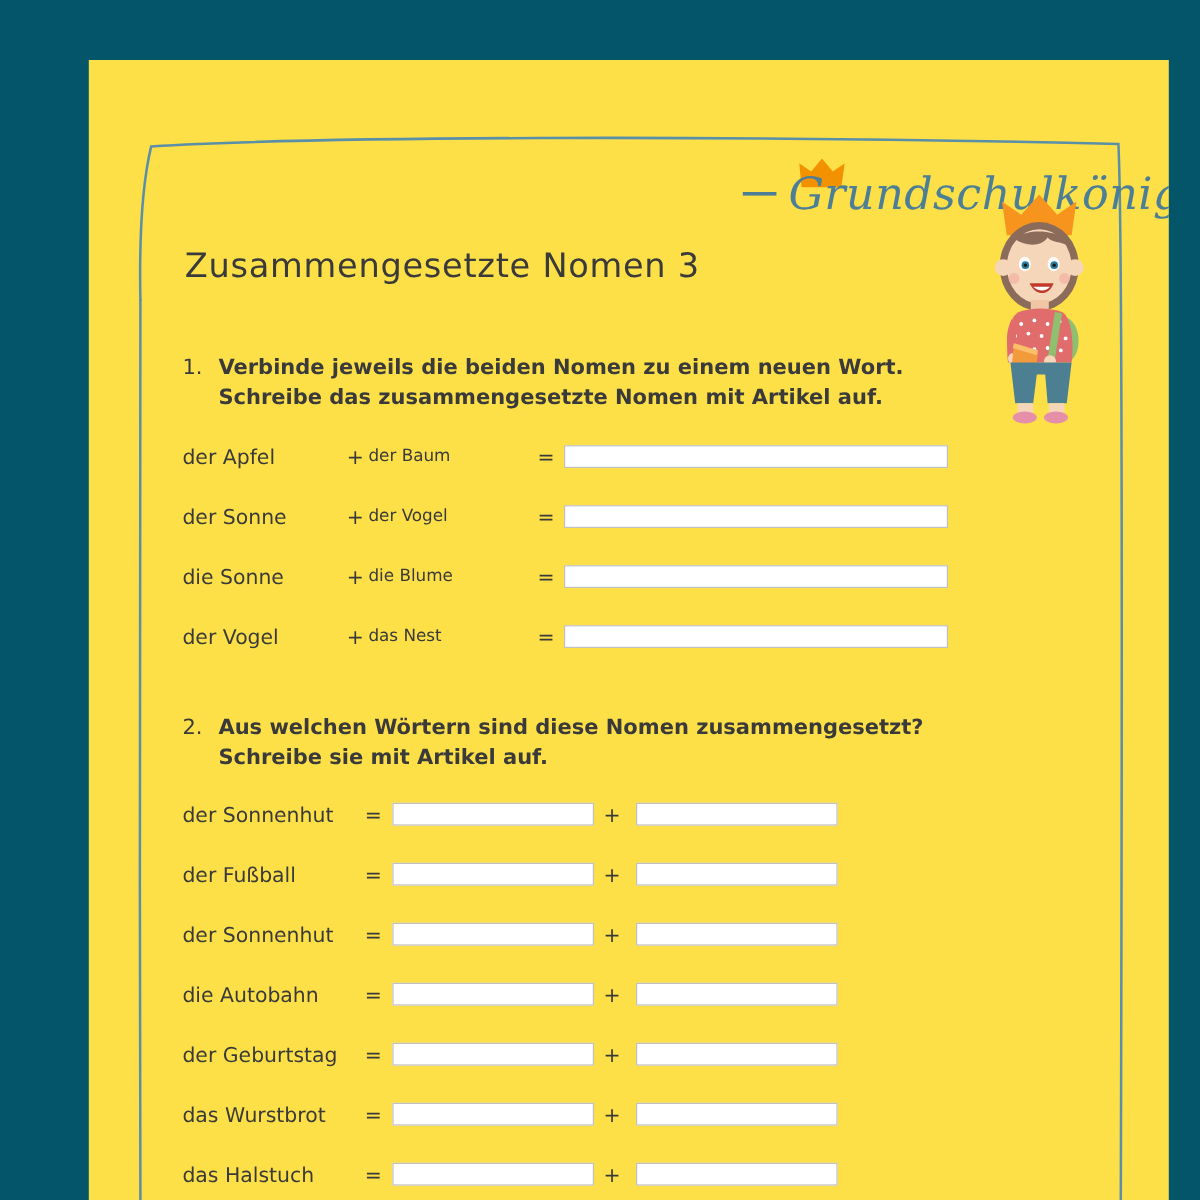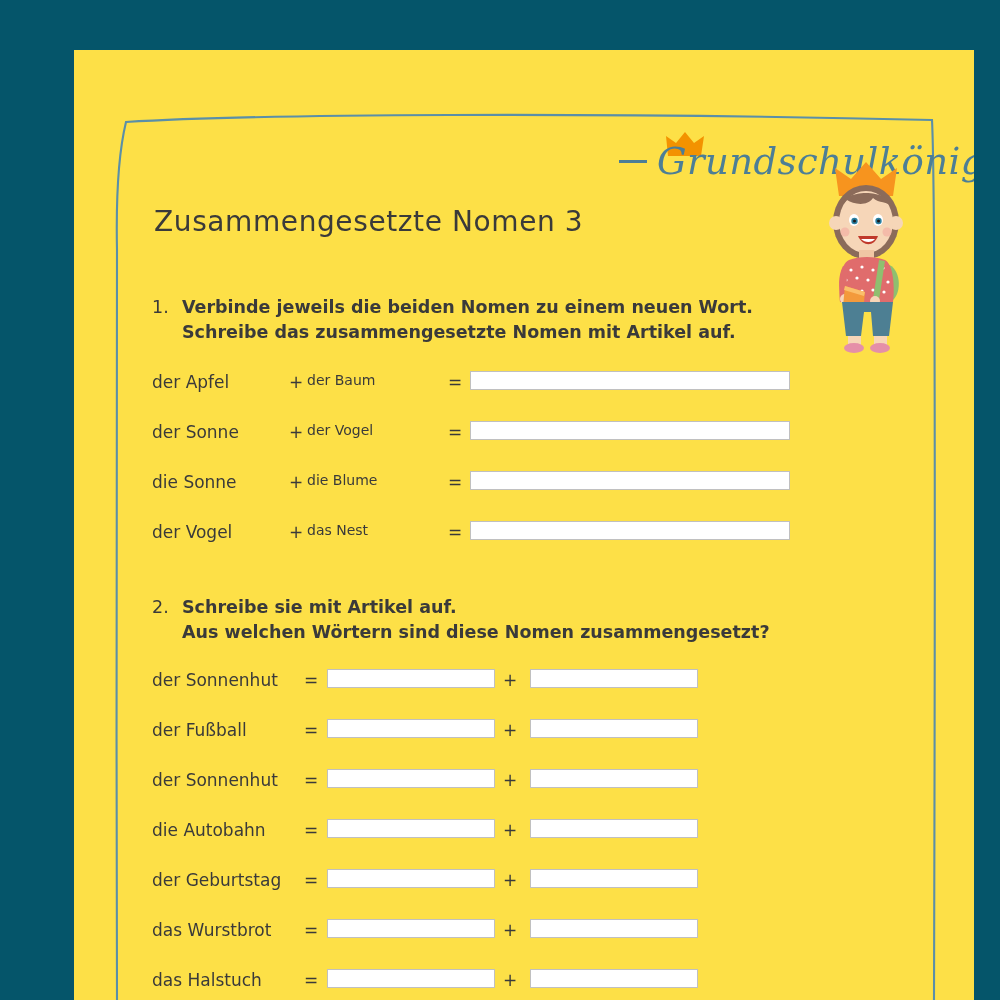--- a/index.html
+++ b/index.html
@@ -362,22 +362,22 @@
       <span class="r1-eq">=</span>
       <div class="r1-box"></div>
     </div>
 
   </div>
 
   <div class="task" id="task2">
     <div class="task-head">
       <div class="task-num">2.</div>
       <div class="task-lines">
+        <div class="task-line">Aus welchen Wörtern sind diese Nomen zusammengesetzt?</div>
         <div class="task-line">Schreibe sie mit Artikel auf.</div>
-        <div class="task-line">Aus welchen Wörtern sind diese Nomen zusammengesetzt?</div>
       </div>
     </div>
   </div>
 
   <div id="ex2">
 
     <div class="row2">
       <span class="r2-w">der Sonnenhut</span>
       <span class="r2-eq">=</span>
       <div class="r2-box-a"></div>

